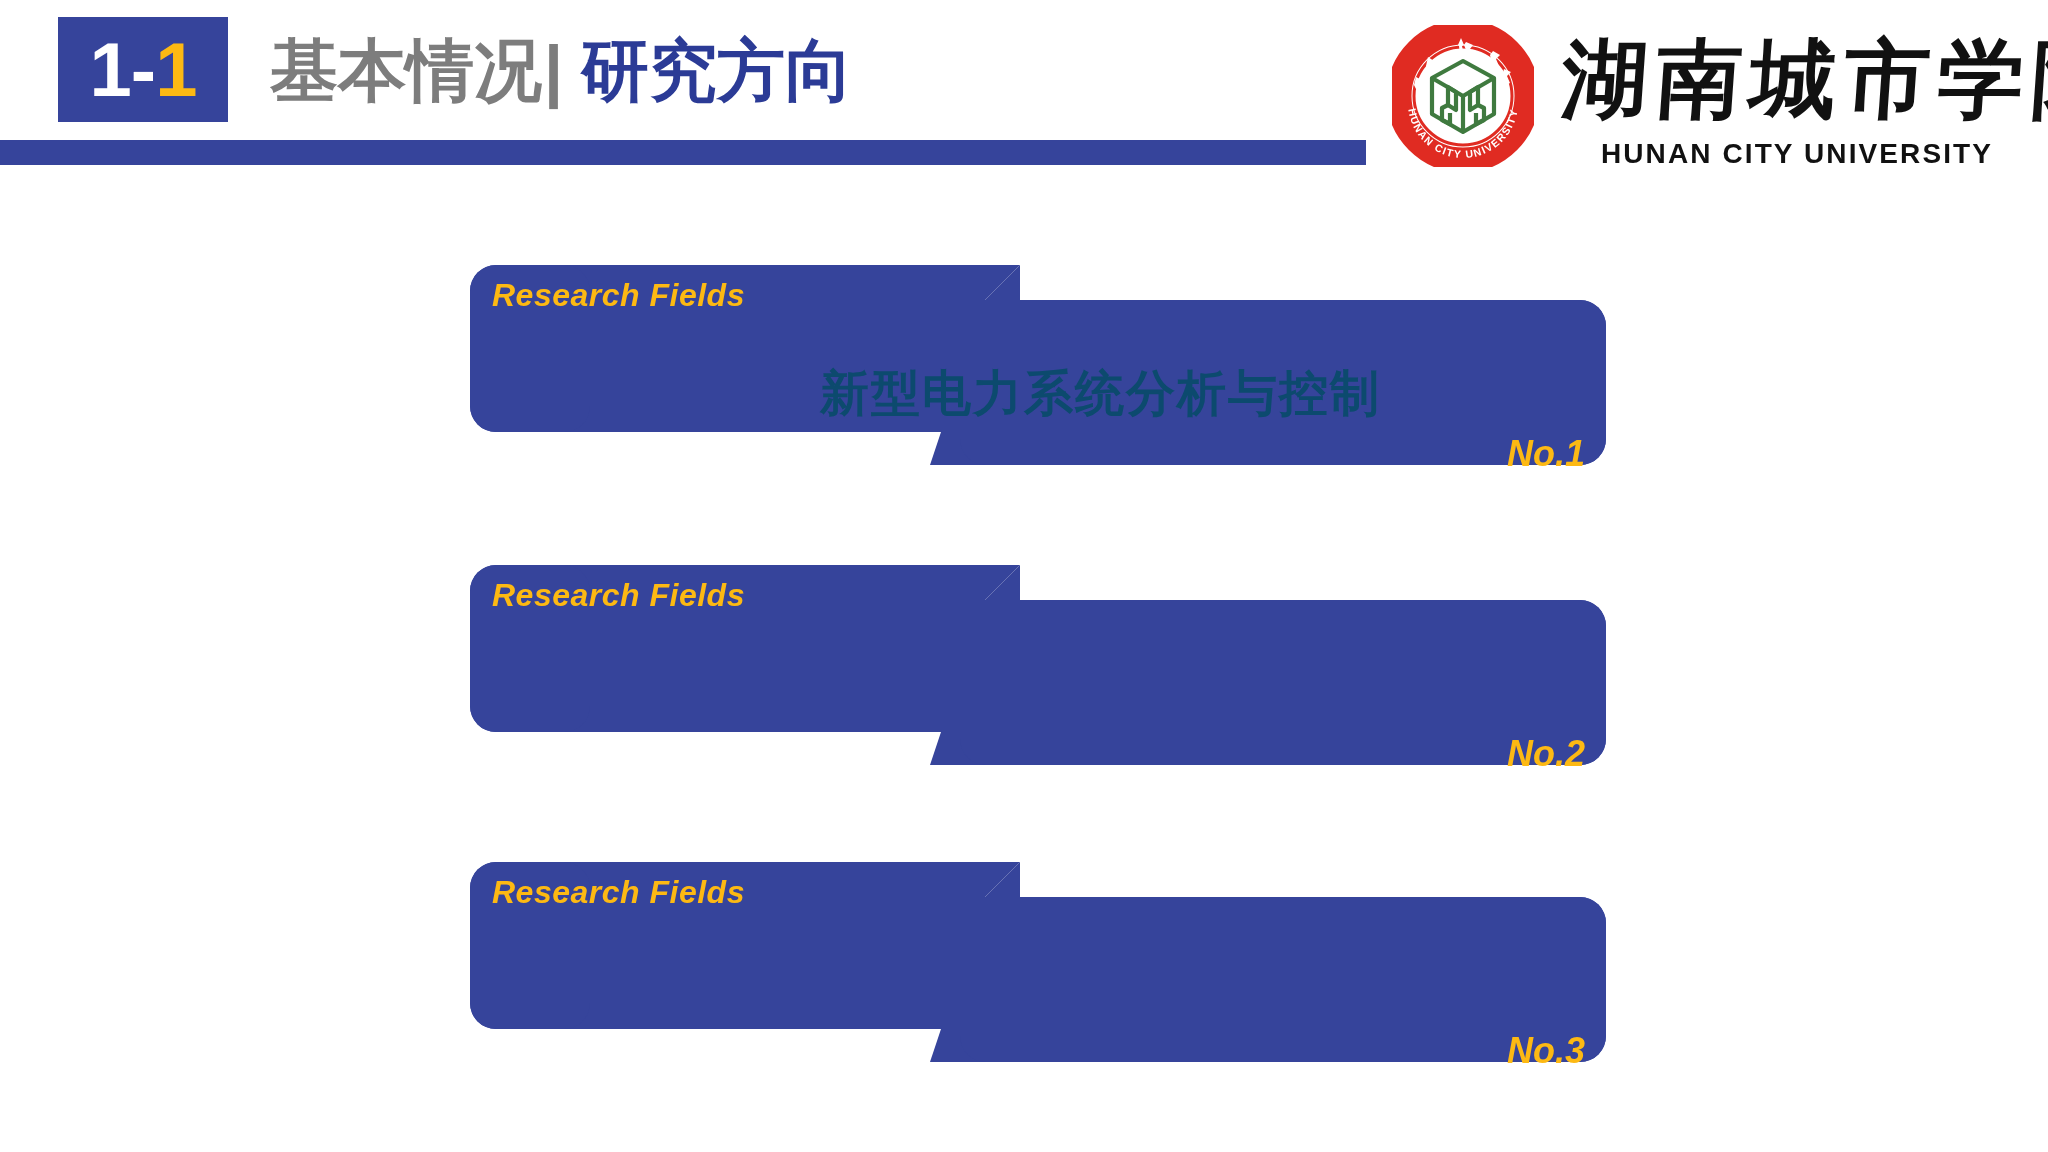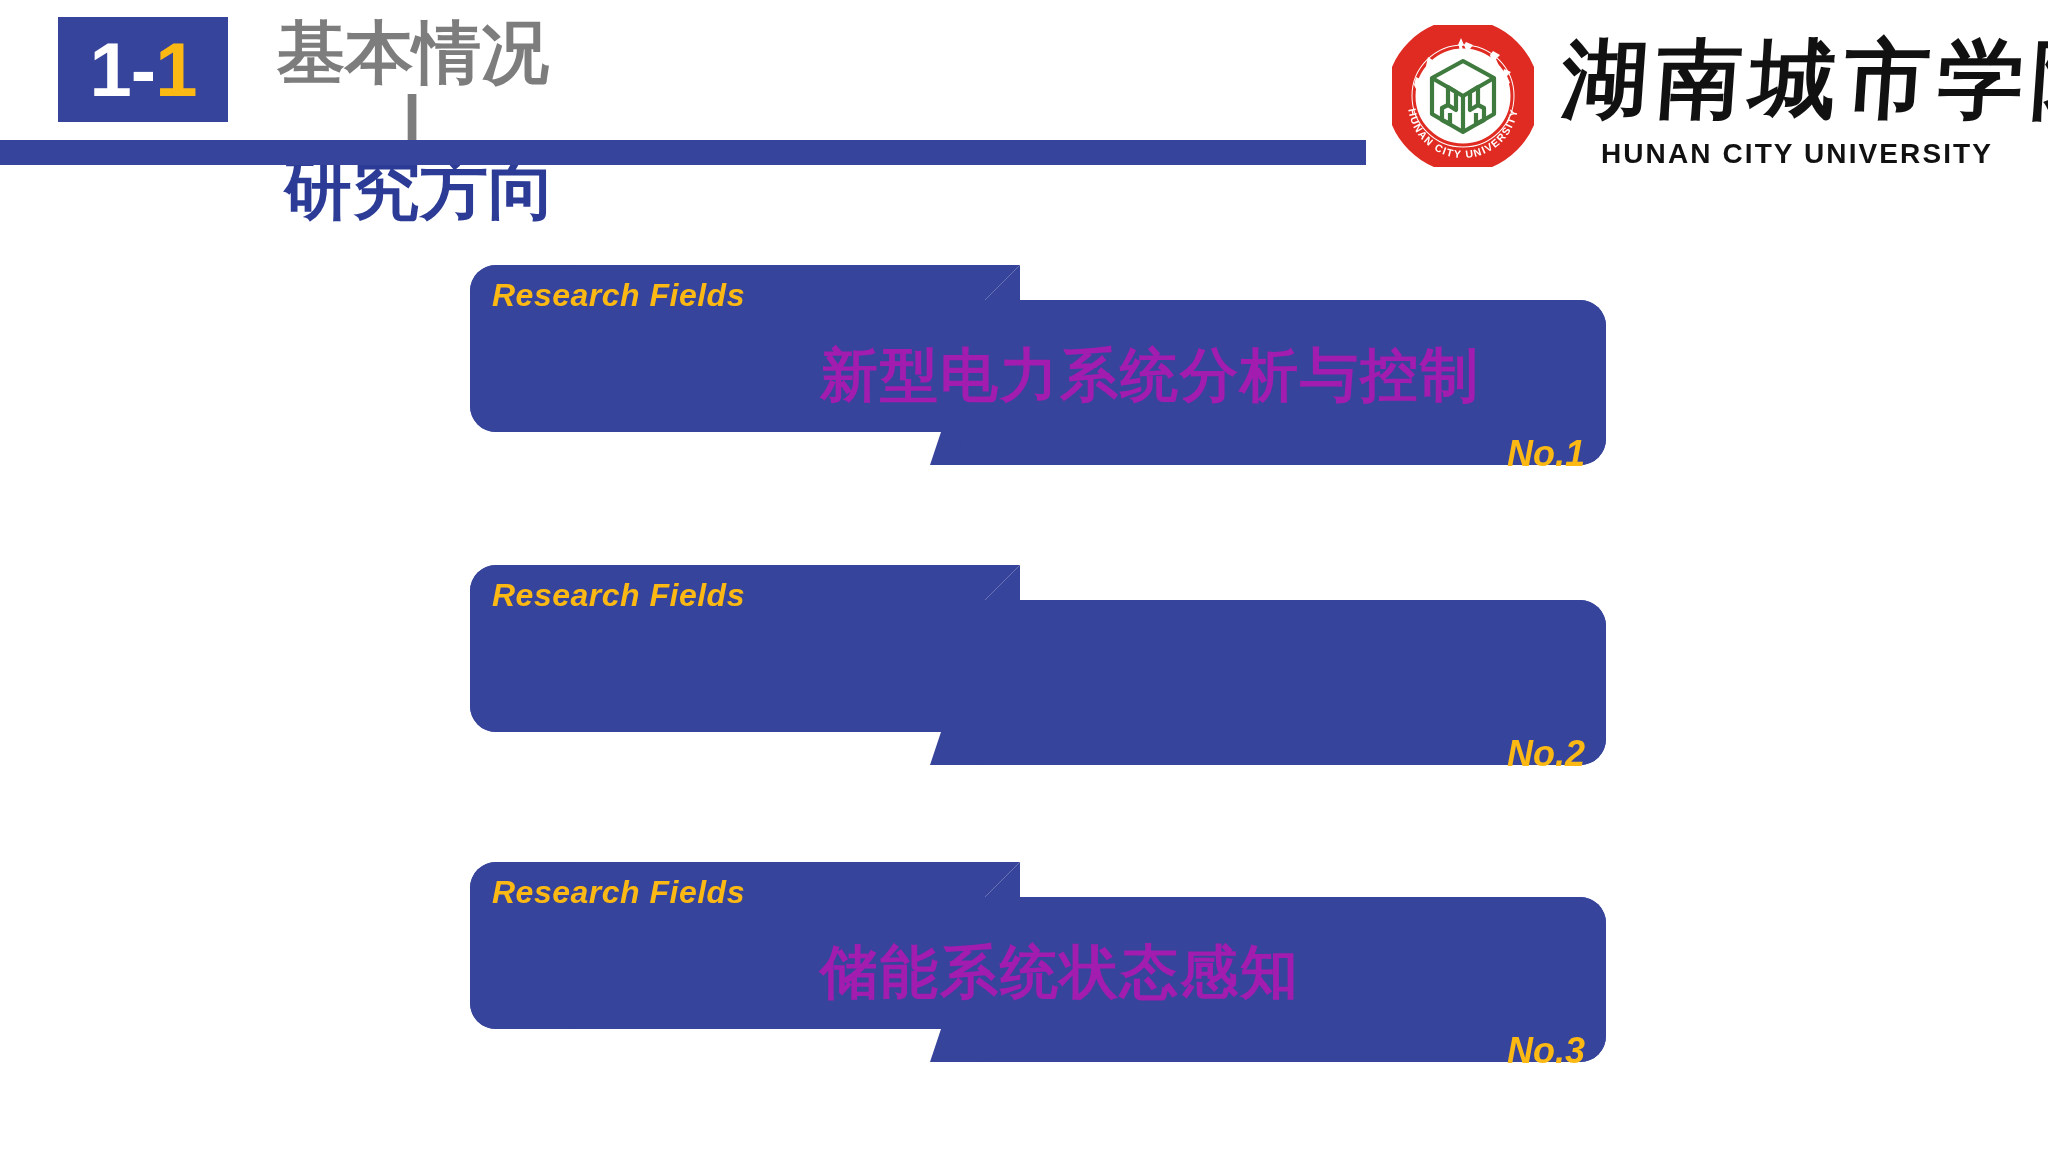--- a/index.html
+++ b/index.html
@@ -27,21 +27,20 @@
   }
   #section-badge .n1 { color:#ffffff; }
   #section-badge .dash { color:#ffffff; }
   #section-badge .n2 { color:#fdb913; }
 
   #title-block {
     position:absolute; left:270px; top:18px;
     height:104px;
     display:flex; align-items:center;
     white-space:nowrap;
-    flex-direction:column;
   }
   #title-block .t-gray {
     color:#7d7d7d; font-size:68px; font-weight:bold; line-height:1;
   }
   #title-block .t-sep {
     color:#7d7d7d; font-size:68px; font-weight:bold; line-height:1;
     padding:0 4px 0 2px;
   }
   #title-block .t-blue {
     color:#2b3b96; font-size:68px; font-weight:bold; line-height:1;
@@ -89,23 +88,23 @@
   .card-label {
     position:absolute;
     left:492px; top:12px;
     font-size:32px; font-style:italic; font-weight:bold;
     color:#fdb913;
     letter-spacing:0.5px;
     white-space:nowrap;
   }
   .card-title {
     position:absolute;
-    left:820px; top:72px;
-    font-size:58px; font-weight:bold;
-    color:#a21caf;
+    left:820px; top:96px;
+    font-size:49px; font-weight:bold;
+    color:#0c4a6e;
     letter-spacing:2px;
     white-space:nowrap;
   }
   .card-no {
     position:absolute;
     left:1465px; top:168px;
     width:120px; text-align:right;
     font-size:36px; font-style:italic; font-weight:bold;
     color:#fdb913;
     white-space:nowrap;
@@ -206,17 +205,16 @@
   <div class="card" style="top:862px;">
     <svg class="card-shape" viewBox="0 0 2048 230" preserveAspectRatio="none">
       <path d="M985 35 H1580 a26 26 0 0 1 26 26 V174 a26 26 0 0 1 -26 26 H930 Z" fill="#36449b"></path>
       <rect x="960" y="35" width="646" height="165" rx="26" fill="#36449b"></rect>
       <path d="M496 0 H1020 L985 35 V132 L950 167 H496 a26 26 0 0 1 -26 -26 V26 a26 26 0 0 1 26 -26 Z" fill="#36449b"></path>
       <rect x="470" y="0" width="120" height="167" rx="26" fill="#36449b"></rect>
       <path d="M1020 0 L985 35 L985 35 L1020 35 Z" fill="#36449b"></path>
       <path d="M950 132 L985 132 L985 167 L915 167 Z" fill="#36449b"></path>
     </svg>
     <div class="card-label">Research Fields</div>
-    <div class="card-title">储能系统状态感知</div>
     <div class="card-no">No.3</div>
   </div>
 
 </div>
 
 </body></html>

